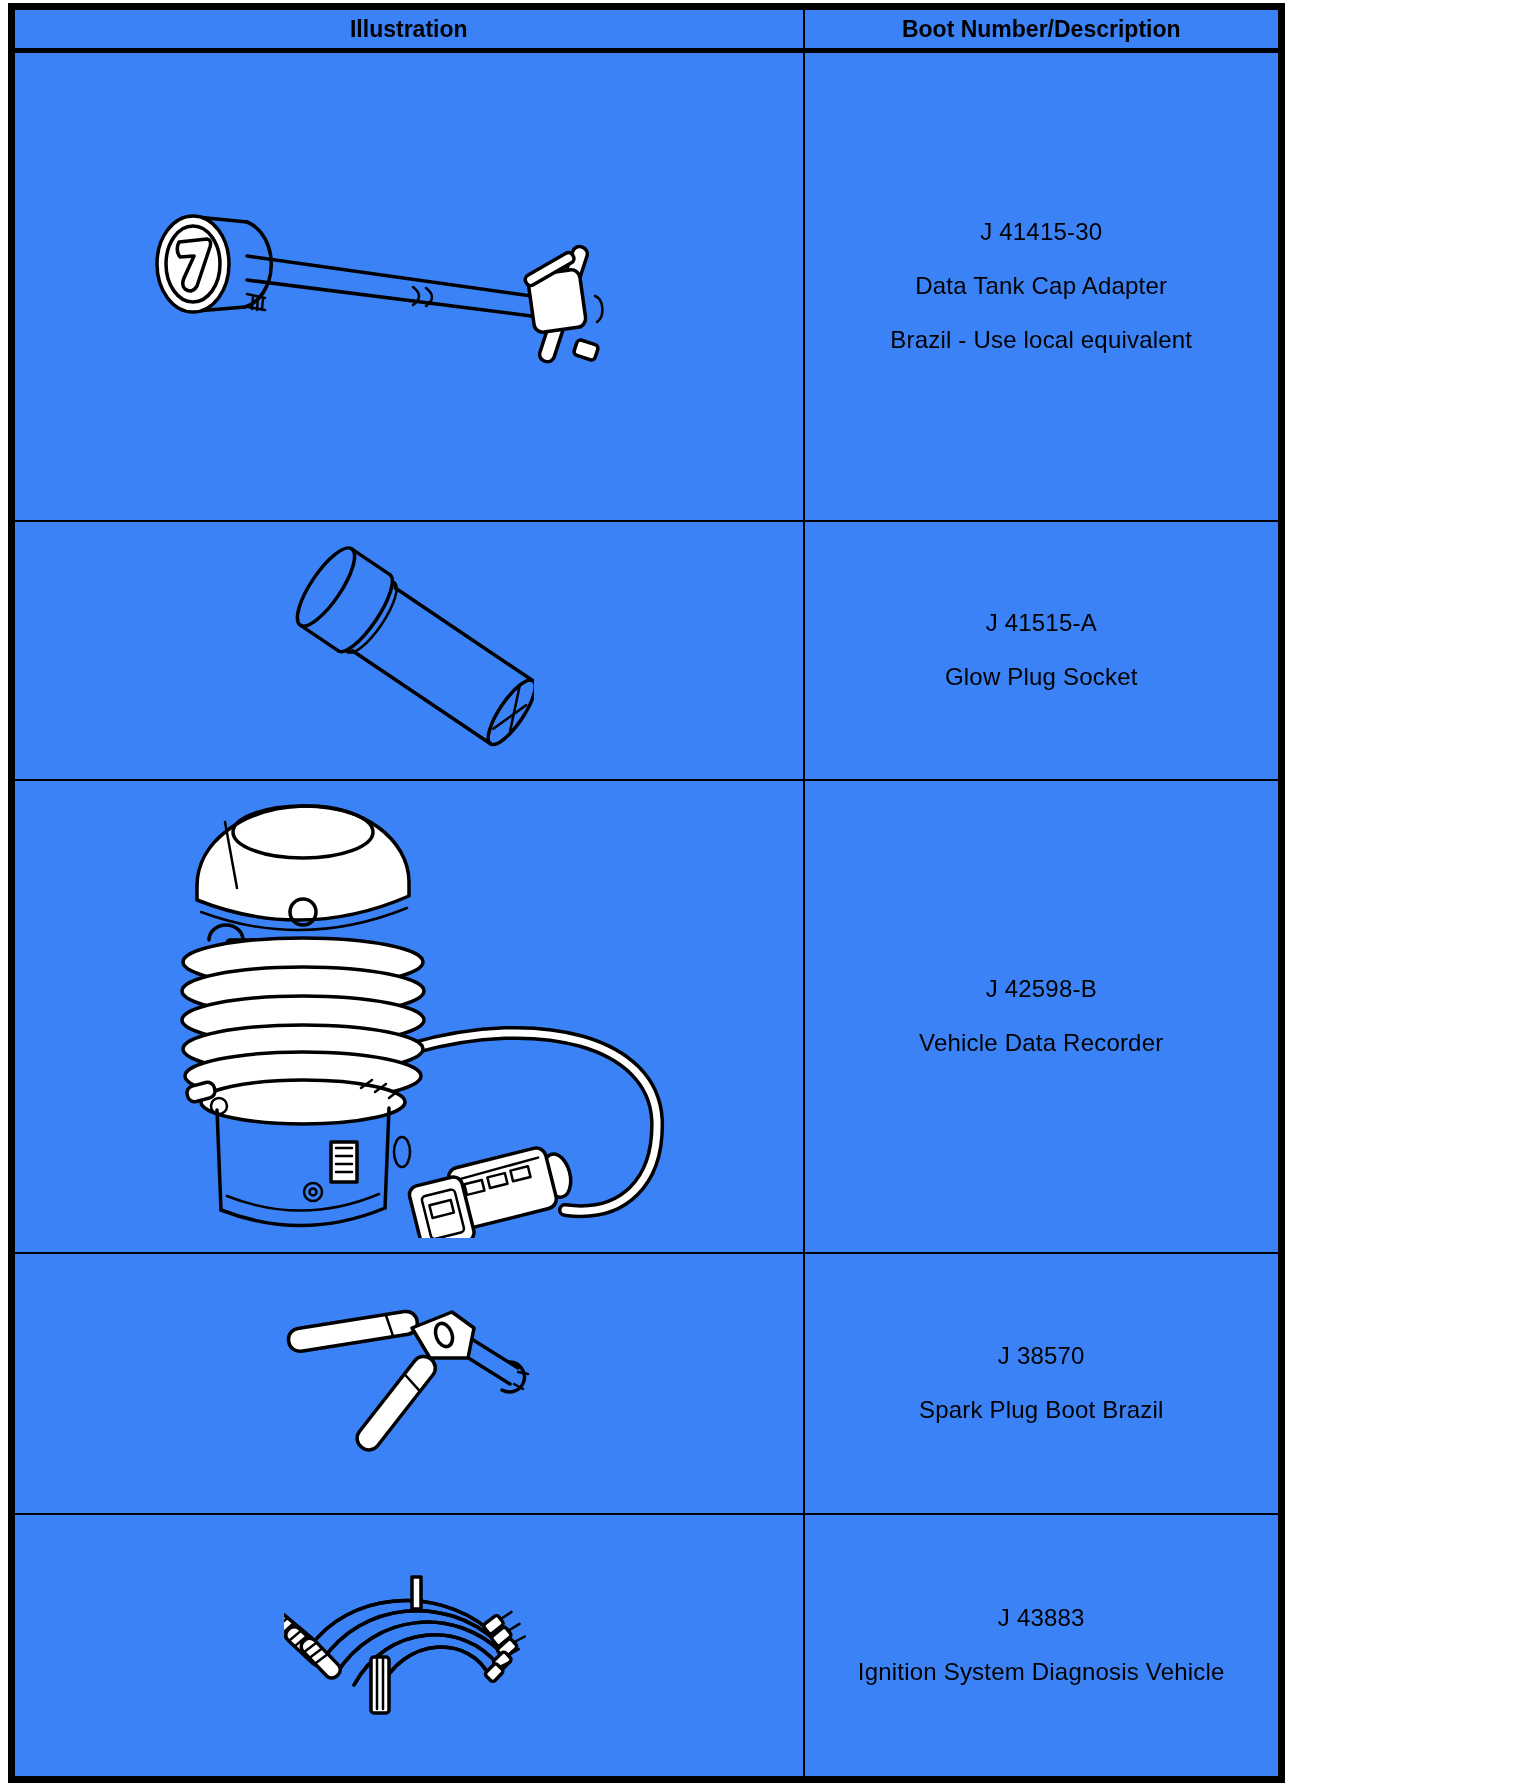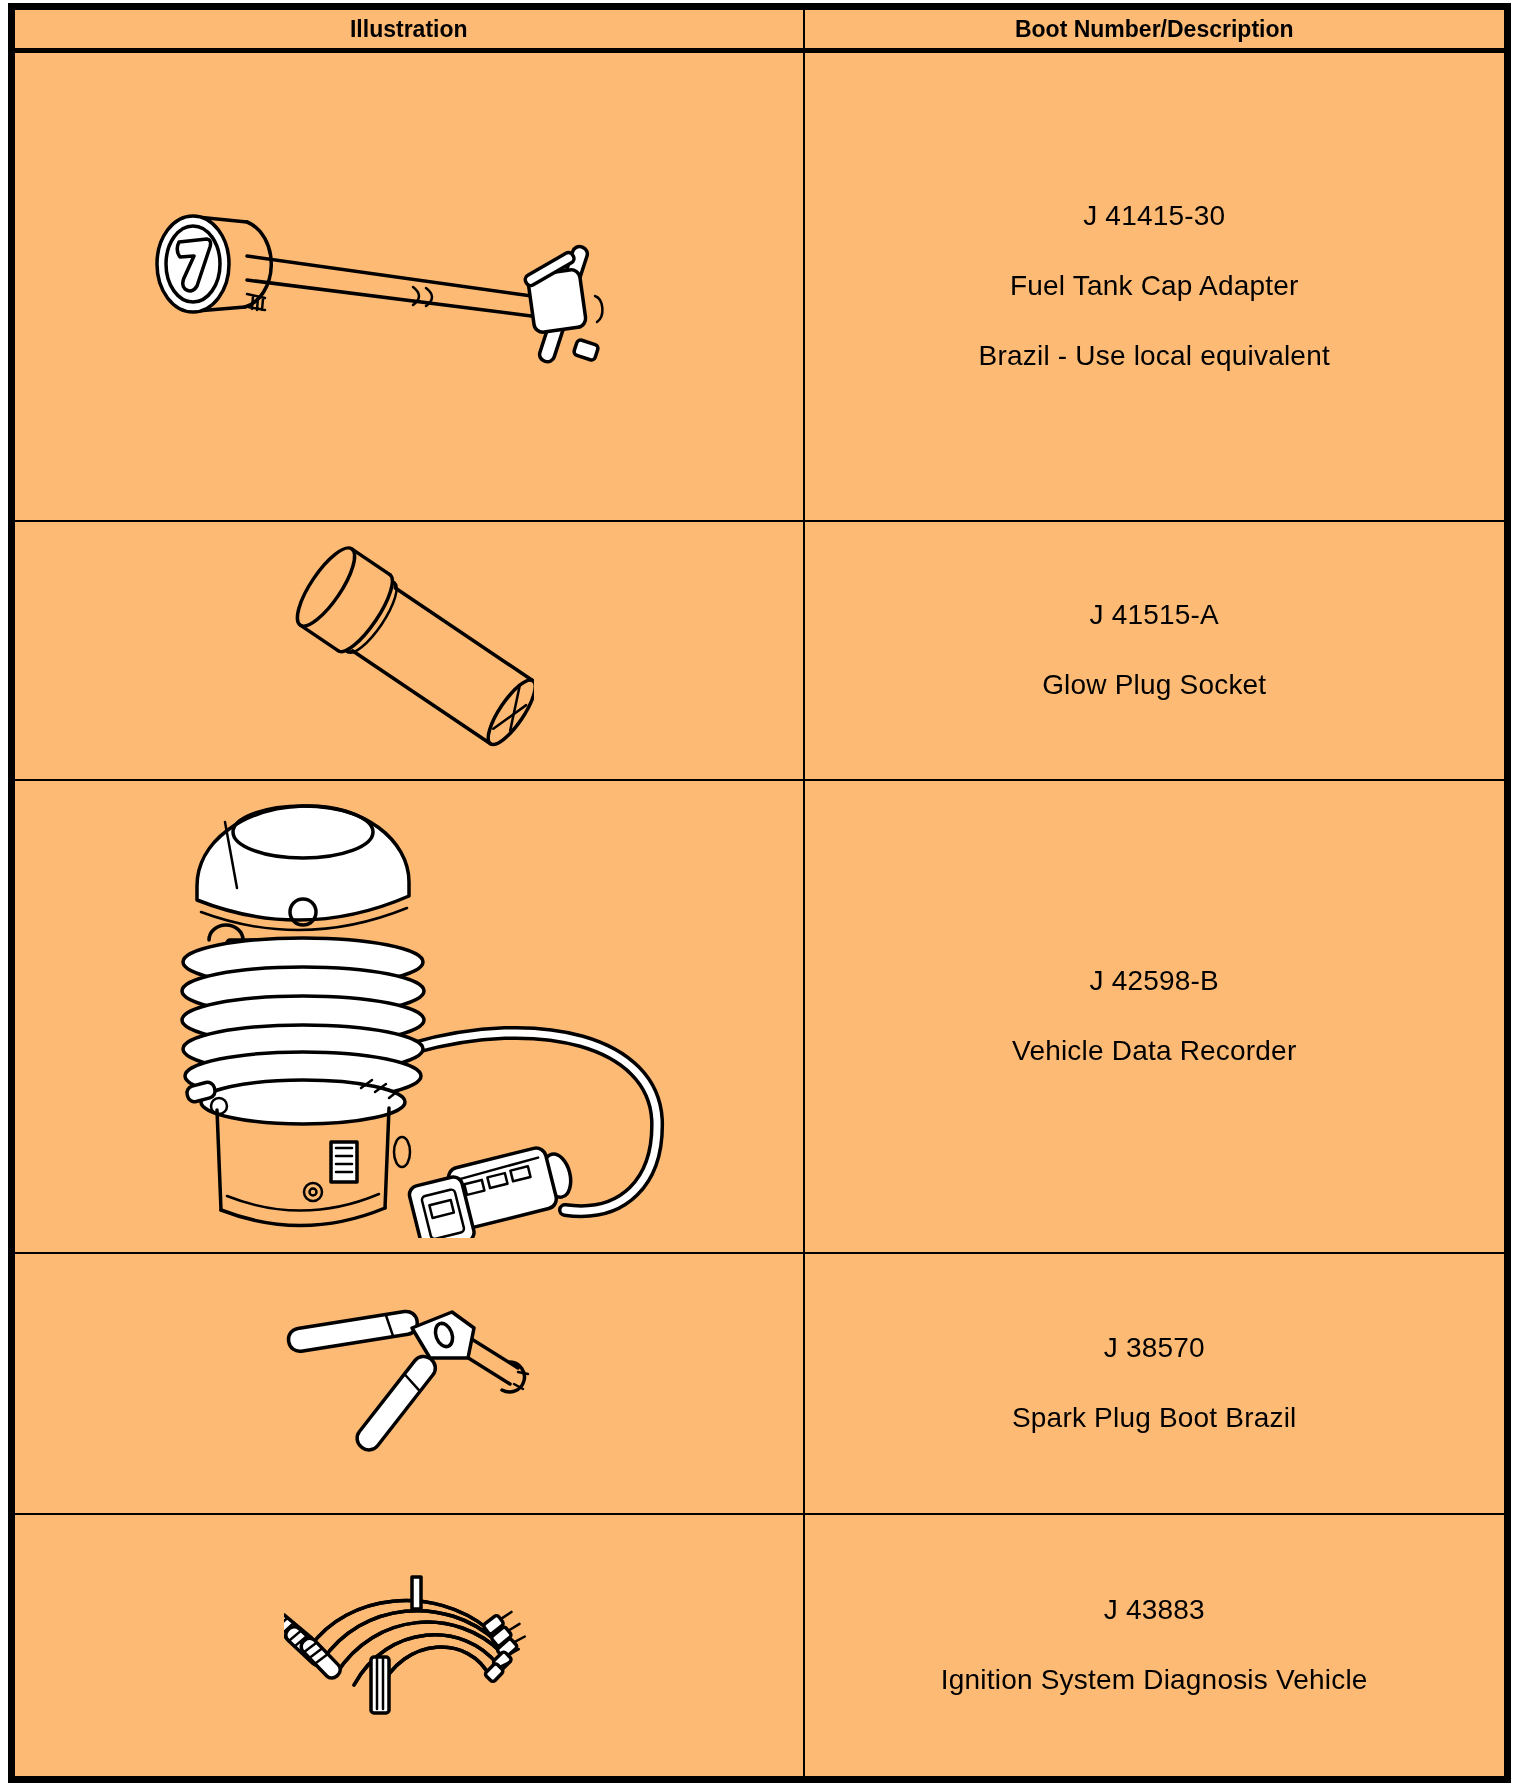--- a/index.html
+++ b/index.html
@@ -3,24 +3,24 @@
 <meta charset="utf-8">
 <style>
   html,body{margin:0;padding:0;}
   body{
     width:1520px;height:1788px;background:#ffffff;position:relative;
     font-family:"Liberation Sans",sans-serif;color:#000;
     -webkit-font-smoothing:antialiased;
   }
   .doc-table{
     position:absolute;left:8px;top:3px;
-    width:1503px;height:1780px;
+    width:1277px;height:1780px;
     border-collapse:collapse;table-layout:fixed;
     border:7px solid #000;
-    background:#fdba74;
+    background:#3b82f6;
   }
   .doc-table col.c1{width:792px;}
   .doc-table th{
     border:2px solid #000;
     border-bottom:5px solid #000;
     height:38px;
     font-size:23px;font-weight:bold;
     text-align:center;vertical-align:middle;
     padding:0;
   }
@@ -28,21 +28,21 @@
     border:2px solid #000;
     vertical-align:middle;text-align:center;
     padding:0;
   }
   tr.r-tall1{height:470px;}
   tr.r-short1{height:259px;}
   tr.r-tall2{height:473px;margin-top:36px;}
   tr.r-short2{height:261px;}
   .desc-stack{
     display:flex;flex-direction:column;align-items:center;justify-content:center;
-    gap:38px;font-size:28px;letter-spacing:.2px;
+    gap:26px;font-size:24px;letter-spacing:.2px;
   }
   .desc-stack p{margin:0;}
   
   .tool-art *{stroke:#000;stroke-width:3.5;fill:none;stroke-linecap:round;stroke-linejoin:round;}
   .tool-art .wf{fill:#ffffff;}
   .tool-art .thin{stroke-width:2.5;}
   .tool-art .wire{stroke-width:4.6;}
   .tool-art .wire-core{stroke:#ffffff;stroke-width:1.8;}
   .tool-art .cable{stroke-width:14;}
   .tool-art .cable-core{stroke:#ffffff;stroke-width:7;}
@@ -81,21 +81,21 @@
         <rect class="wf" x="405" y="40" width="15" height="120" rx="7" transform="rotate(18 412 100)"></rect>
         <rect class="wf" x="380" y="68" width="52" height="58" rx="9" transform="rotate(-8 406 97)"></rect>
         <rect class="wf" x="372" y="60" width="54" height="11" rx="5" transform="rotate(-30 398 66)"></rect>
         <rect class="wf" x="424" y="138" width="22" height="16" rx="4" transform="rotate(18 435 146)"></rect>
         <path d="M 444 92 a 10 14 0 0 1 2 26" class="thin"></path>
       </svg>
     </td>
     <td>
       <div class="desc-stack">
         <p>J 41415-30</p>
-        <p>Fuel Tank Cap Adapter</p>
+        <p>Data Tank Cap Adapter</p>
         <p>Brazil - Use local equivalent</p>
       </div>
     </td>
   </tr>
 
   <tr class="r-short1">
     <td>
       <svg class="tool-art" width="250" height="218" viewBox="0 0 250 218" aria-label="glow-plug-socket-line-drawing">
         <g transform="translate(42,48) rotate(34)">
           <ellipse cx="0" cy="0" rx="15" ry="46"></ellipse>

